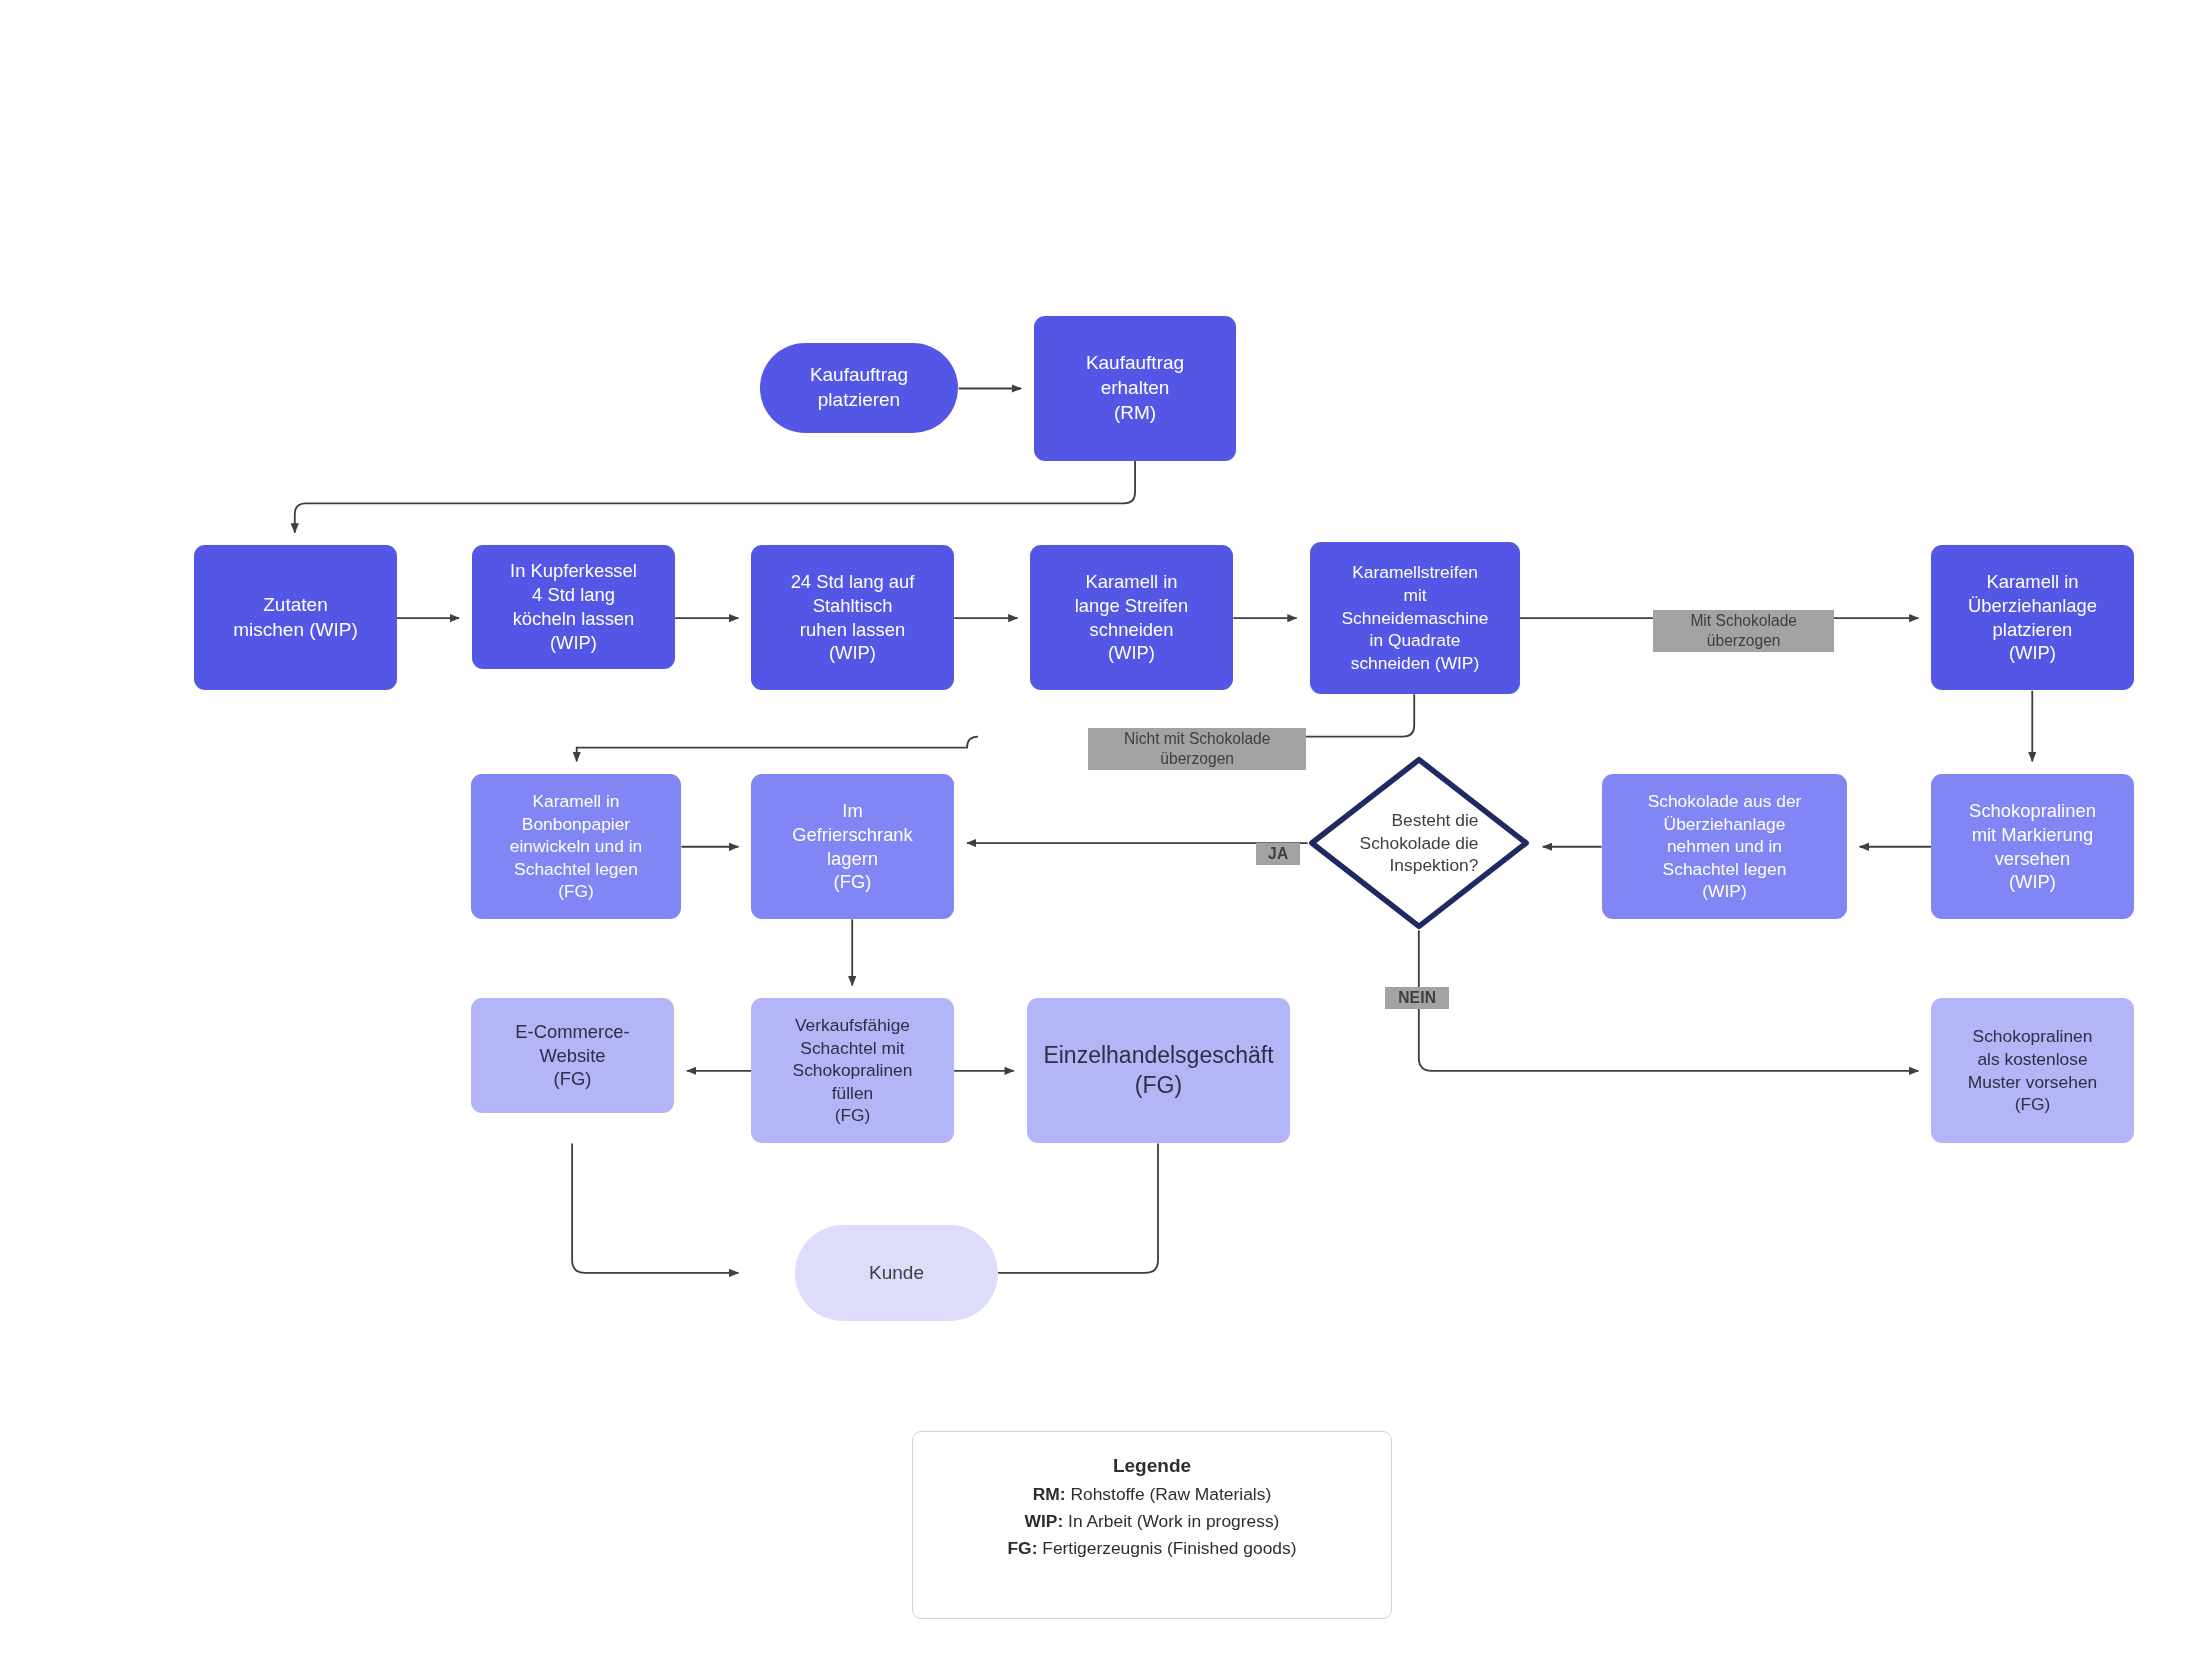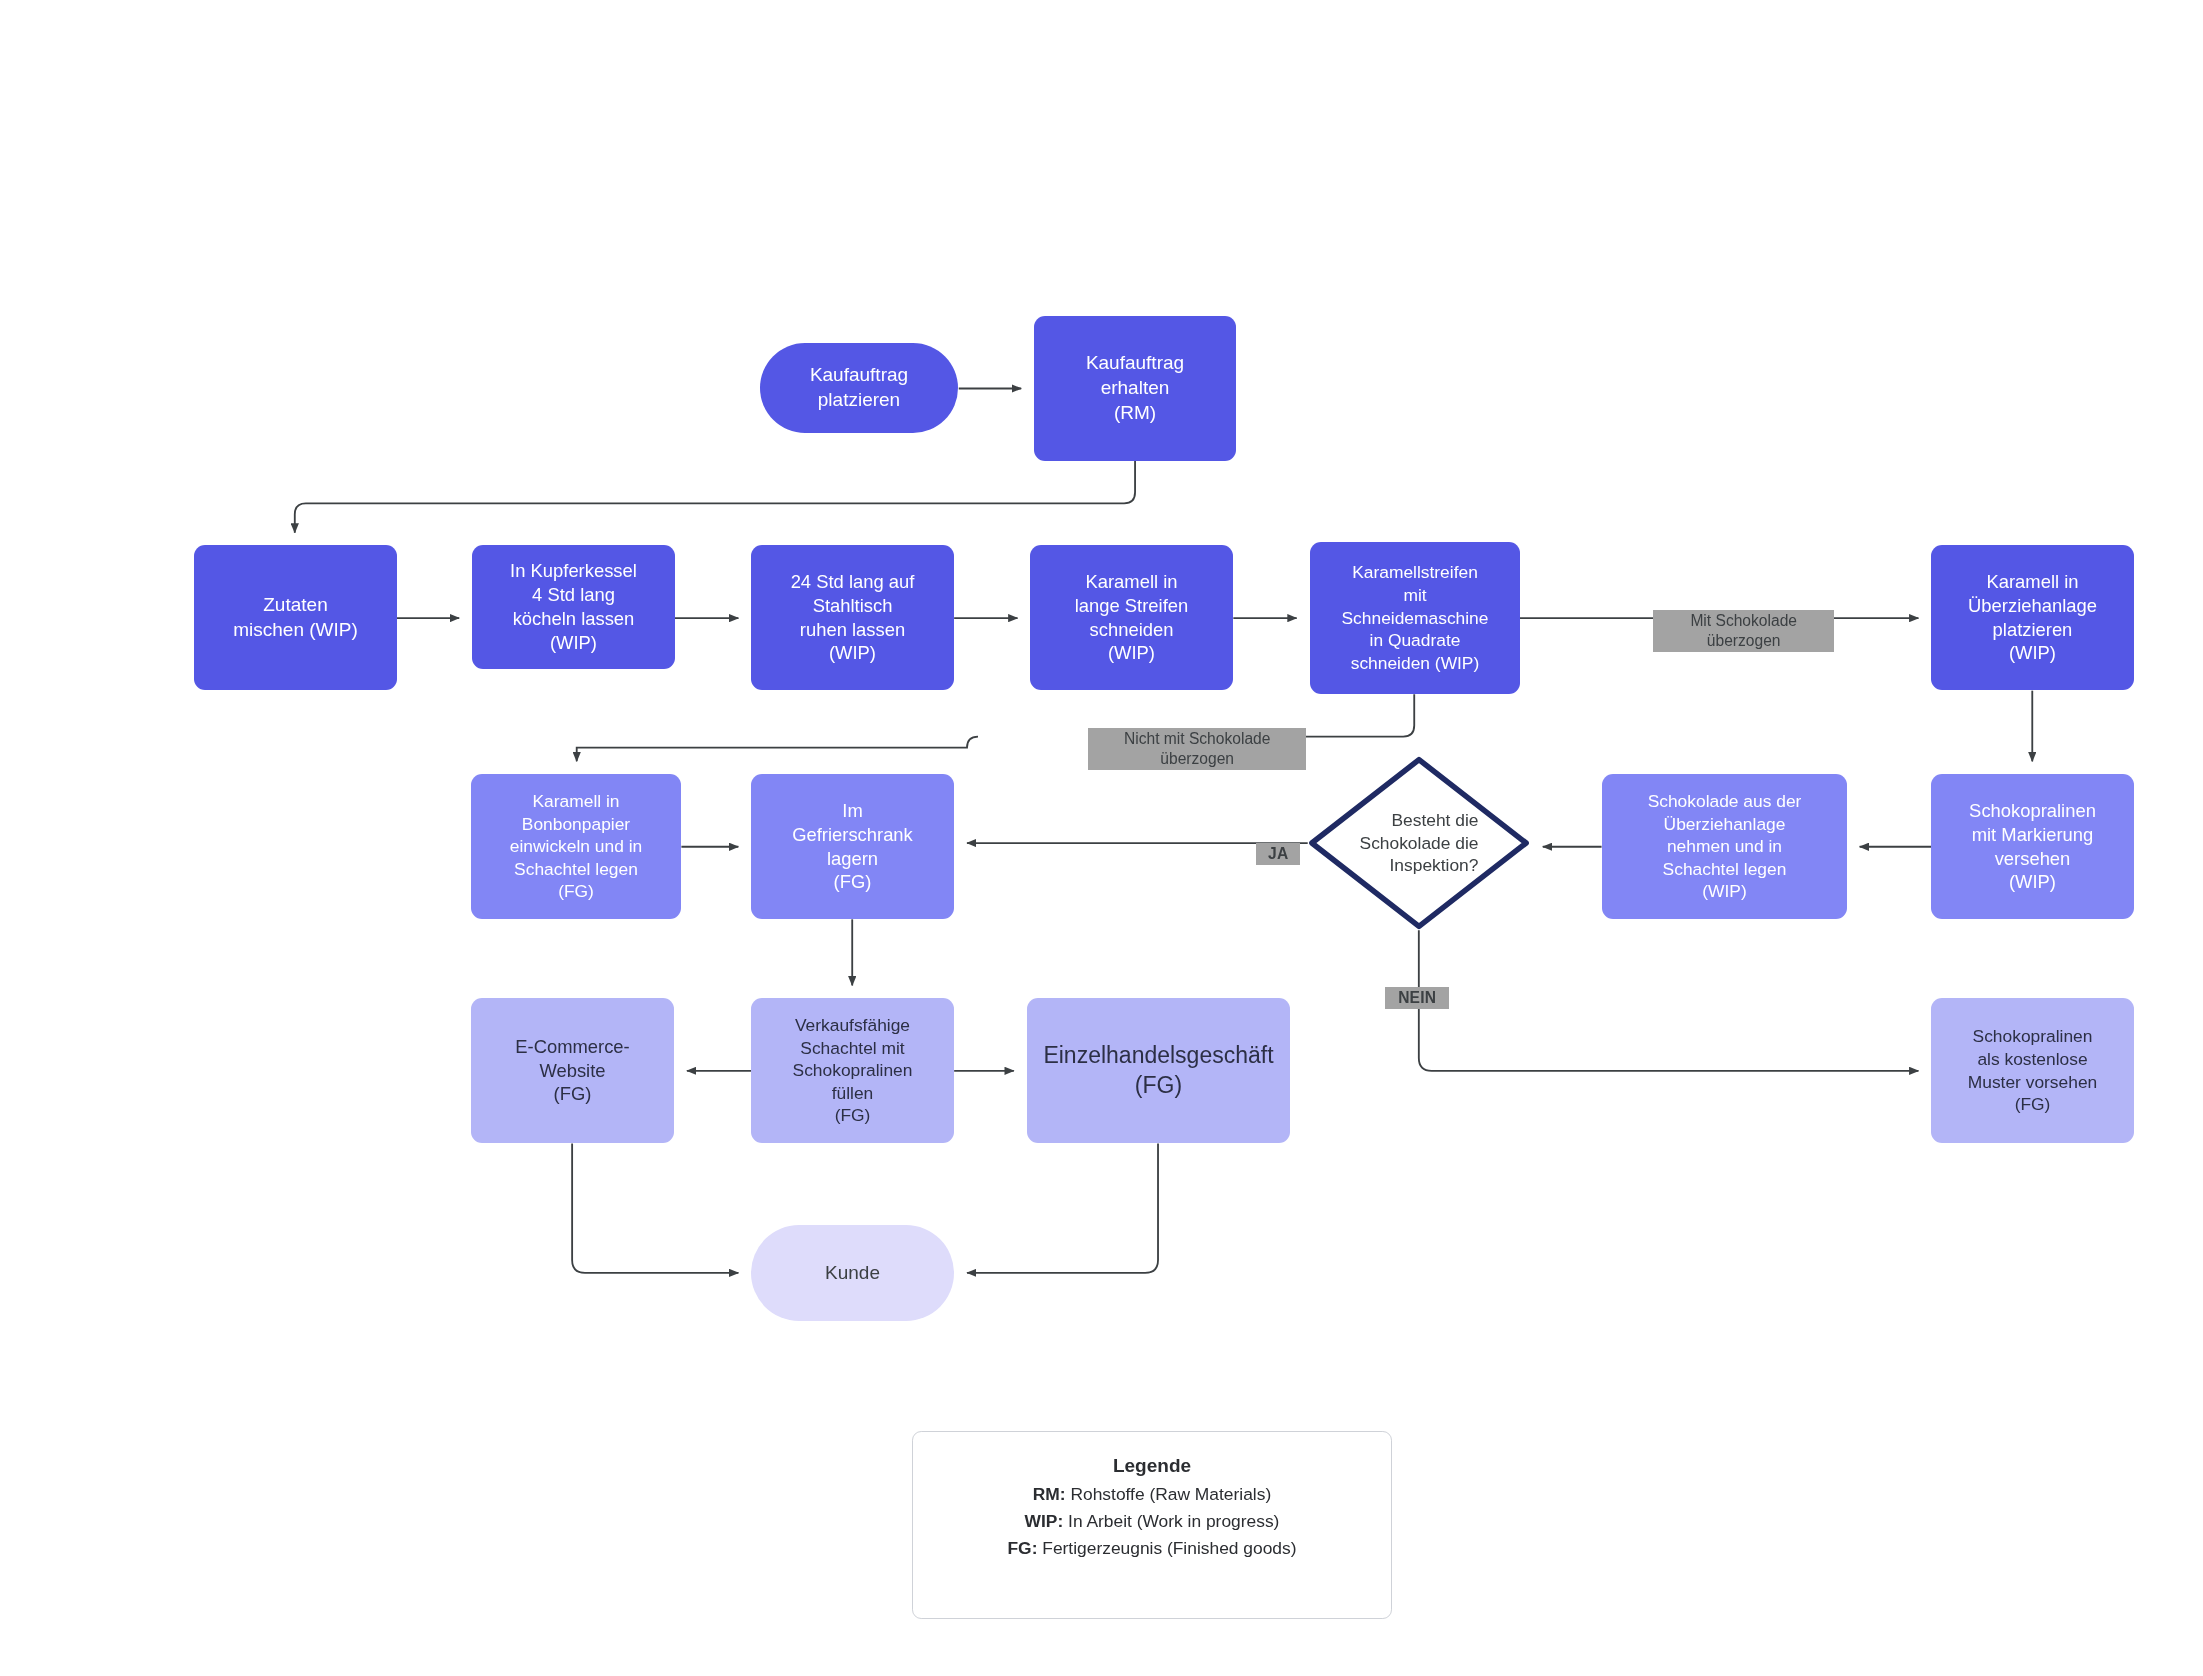--- a/index.html
+++ b/index.html
@@ -236,30 +236,30 @@
       <div class="node rect fill-mid" style="left: 471px; top: 774px; width: 210px; height: 145px; font-size: 17.4px;">Karamell in
 Bonbonpapier
 einwickeln und in
 Schachtel legen
 (FG)</div>
       <div class="node rect fill-light" style="left: 751px; top: 998px; width: 203px; height: 145px; font-size: 17.4px;">Verkaufsfähige
 Schachtel mit
 Schokopralinen
 füllen
 (FG)</div>
-      <div class="node rect fill-light" style="left: 471px; top: 998px; width: 203px; height: 145px; font-size: 18.4px;">E-Commerce-
+      <div class="node rect fill-light" style="left: 471px; top: 998px; width: 203px; height: 115px; font-size: 18.4px;">E-Commerce-
 Website
 (FG)</div>
       <div class="node rect fill-light" style="left: 1027px; top: 998px; width: 263px; height: 145px; font-size: 23px;">Einzelhandelsgeschäft
 (FG)</div>
       <div class="node rect fill-light" style="left: 1931px; top: 998px; width: 203px; height: 145px; font-size: 17.4px;">Schokopralinen
 als kostenlose
 Muster vorsehen
 (FG)</div>
-      <div class="node pill fill-pale" style="left: 751px; top: 1225px; width: 203px; height: 96px; font-size: 19px;">Kunde</div>
+      <div class="node pill fill-pale" style="left: 795px; top: 1225px; width: 203px; height: 96px; font-size: 19px;">Kunde</div>
     </div>
 
   <div class="diamond-wrap" id="decision-node" style="left: 1308px; top: 756px; width: 222px; height: 174px;">
     <svg id="diamond-svg" width="222" height="174" viewBox="0 0 242 190">
       <polygon id="diamond-poly" fill="#ffffff" stroke="#1f2a63" stroke-width="6" stroke-linejoin="round" points="121,4 238,95 121,186 4,95"></polygon>
     </svg>
     <div class="diamond-label" id="decision-label">Besteht die
 Schokolade die
 Inspektion?</div>
   </div>

